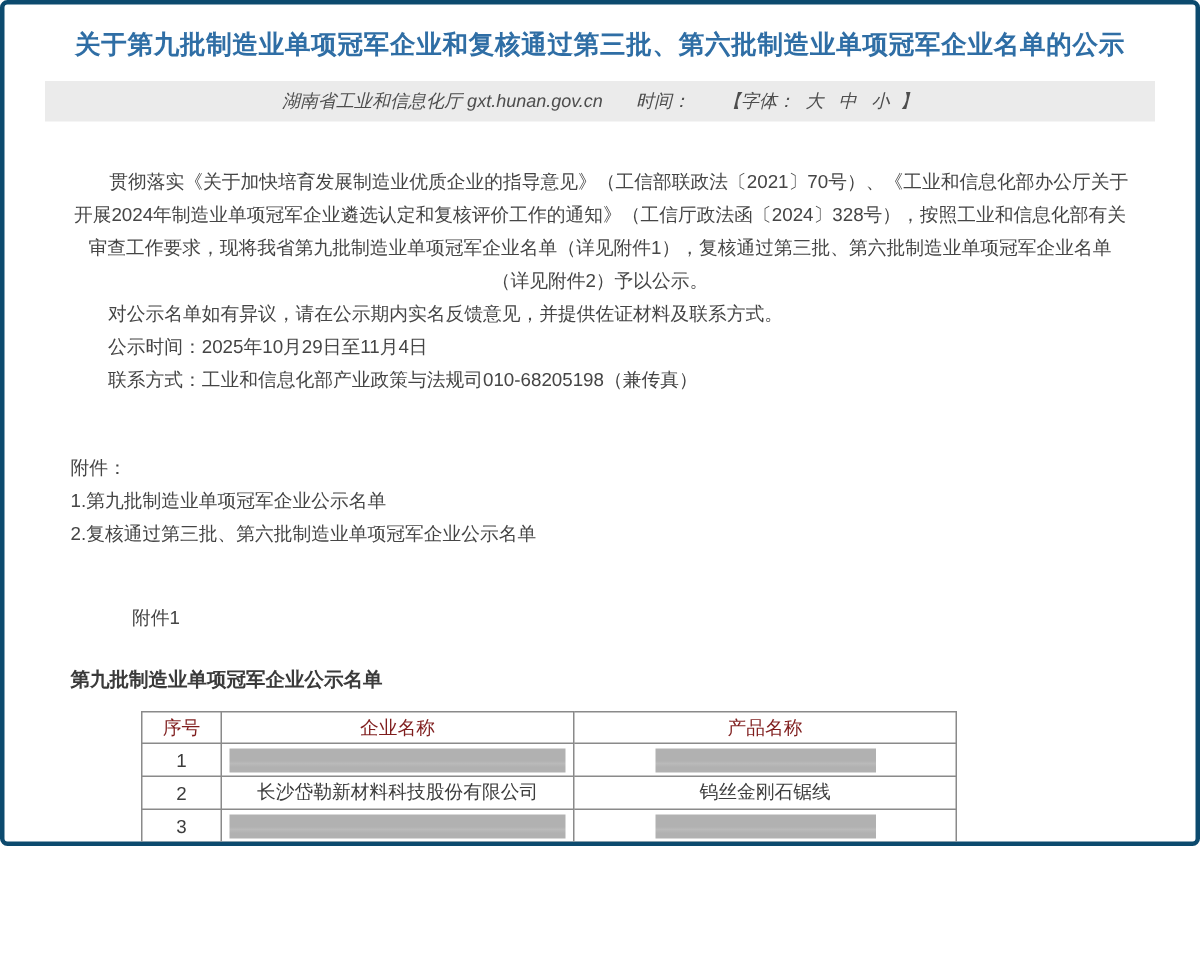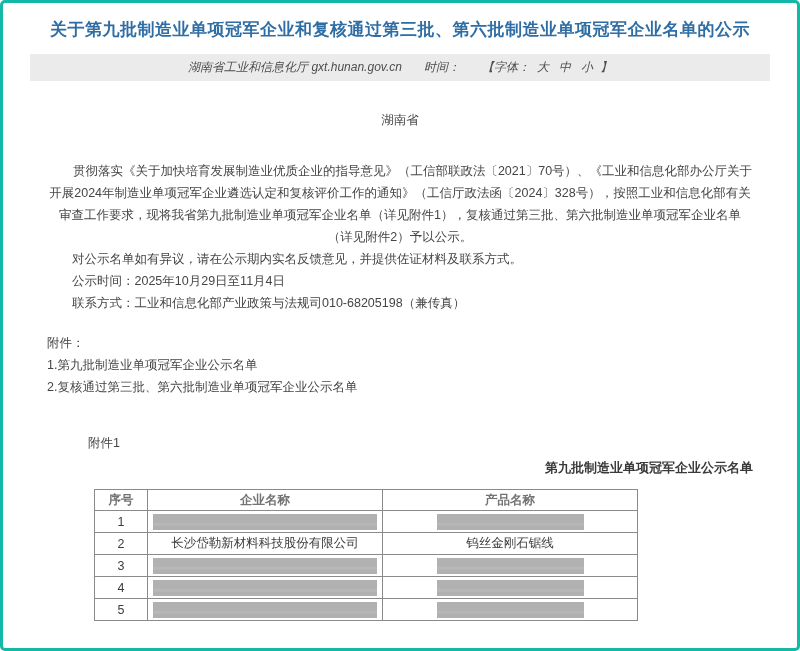--- a/index.html
+++ b/index.html
@@ -3,22 +3,22 @@
 <meta charset="utf-8">
 <style>
   * { margin: 0; padding: 0; box-sizing: border-box; }
   html, body { background: #fff; }
   body {
     width: 800px; height: 651px;
     font-family: "Liberation Sans", "DejaVu Sans", sans-serif;
     overflow: hidden;
   }
   .page {
-    width: 800px; height: 651px;
-    border: 3px solid #14b8a6;
+    width: 800px; height: 564px;
+    border: 3px solid #0c4a6e;
     border-radius: 5px;
     background: #ffffff;
     overflow: hidden;
     position: relative;
   }
   .doc-title {
     margin-top: 15px;
     text-align: center;
     font-size: 17px;
     font-weight: bold;
@@ -46,26 +46,26 @@
     font-size: 12.5px;
     color: #454545;
     line-height: 22px;
   }
   .region-line {
     margin-top: 28px;
     text-align: center;
   }
   .para { text-indent: 2em; }
   .para-first { margin-top: 29px; text-align: center; }
-  .attach-label { margin-top: 18px; }
+  .attach-label { margin-top: 37px; }
   .attach-item { margin-top: 0; }
   .annex-label { margin-top: 34px; margin-left: 41px; }
   .table-title {
-    margin-top: 3px;
-    text-align: right;
+    margin-top: 19px;
+    text-align: left;
     font-weight: bold;
     color: #3a3a3a;
     font-size: 13px;
   }
   table.annex-table {
     border-collapse: collapse;
     margin-left: 91px;
     margin-top: 10px;
     table-layout: fixed;
     width: 543px;
@@ -74,22 +74,22 @@
   }
   .annex-table th, .annex-table td {
     border: 1px solid #8a8a8a;
     text-align: center;
     vertical-align: middle;
     padding: 0;
     overflow: hidden;
   }
   .annex-table th {
     height: 21px;
-    font-weight: bold;
-    color: #737373;
+    font-weight: normal;
+    color: #7f1d1d;
     font-size: 12.5px;
   }
   .annex-table td { height: 22px; }
   .col-no { width: 53px; }
   .col-company { width: 235px; }
   .col-product { width: 255px; }
   .redact {
     height: 16px;
     margin: 0 auto;
     background: linear-gradient(180deg, #b1b1b1 0%, #b1b1b1 52%, #bababa 62%, #b1b1b1 78%, #b1b1b1 100%);
@@ -110,21 +110,20 @@
     <span class="seg">时间：</span>
     <span class="gap"></span>
     <span class="seg">【字体：</span>
     <span class="seg font-switch">大</span>
     <span class="seg font-switch">中</span>
     <span class="seg font-switch">小</span>
     <span class="seg">】</span>
   </div>
 
   <div class="content">
-    <div class="region-line">湖南省</div>
 
     <p class="para para-first">贯彻落实《关于加快培育发展制造业优质企业的指导意见》（工信部联政法〔2021〕70号）、《工业和信息化部办公厅关于开展2024年制造业单项冠军企业遴选认定和复核评价工作的通知》（工信厅政法函〔2024〕328号），按照工业和信息化部有关审查工作要求，现将我省第九批制造业单项冠军企业名单（详见附件1），复核通过第三批、第六批制造业单项冠军企业名单（详见附件2）予以公示。</p>
     <p class="para">对公示名单如有异议，请在公示期内实名反馈意见，并提供佐证材料及联系方式。</p>
     <p class="para">公示时间：2025年10月29日至11月4日</p>
     <p class="para">联系方式：工业和信息化部产业政策与法规司010-68205198（兼传真）</p>
 
     <div class="attach-label">附件：</div>
     <div class="attach-item">1.第九批制造业单项冠军企业公示名单</div>
     <div class="attach-item">2.复核通过第三批、第六批制造业单项冠军企业公示名单</div>
 

